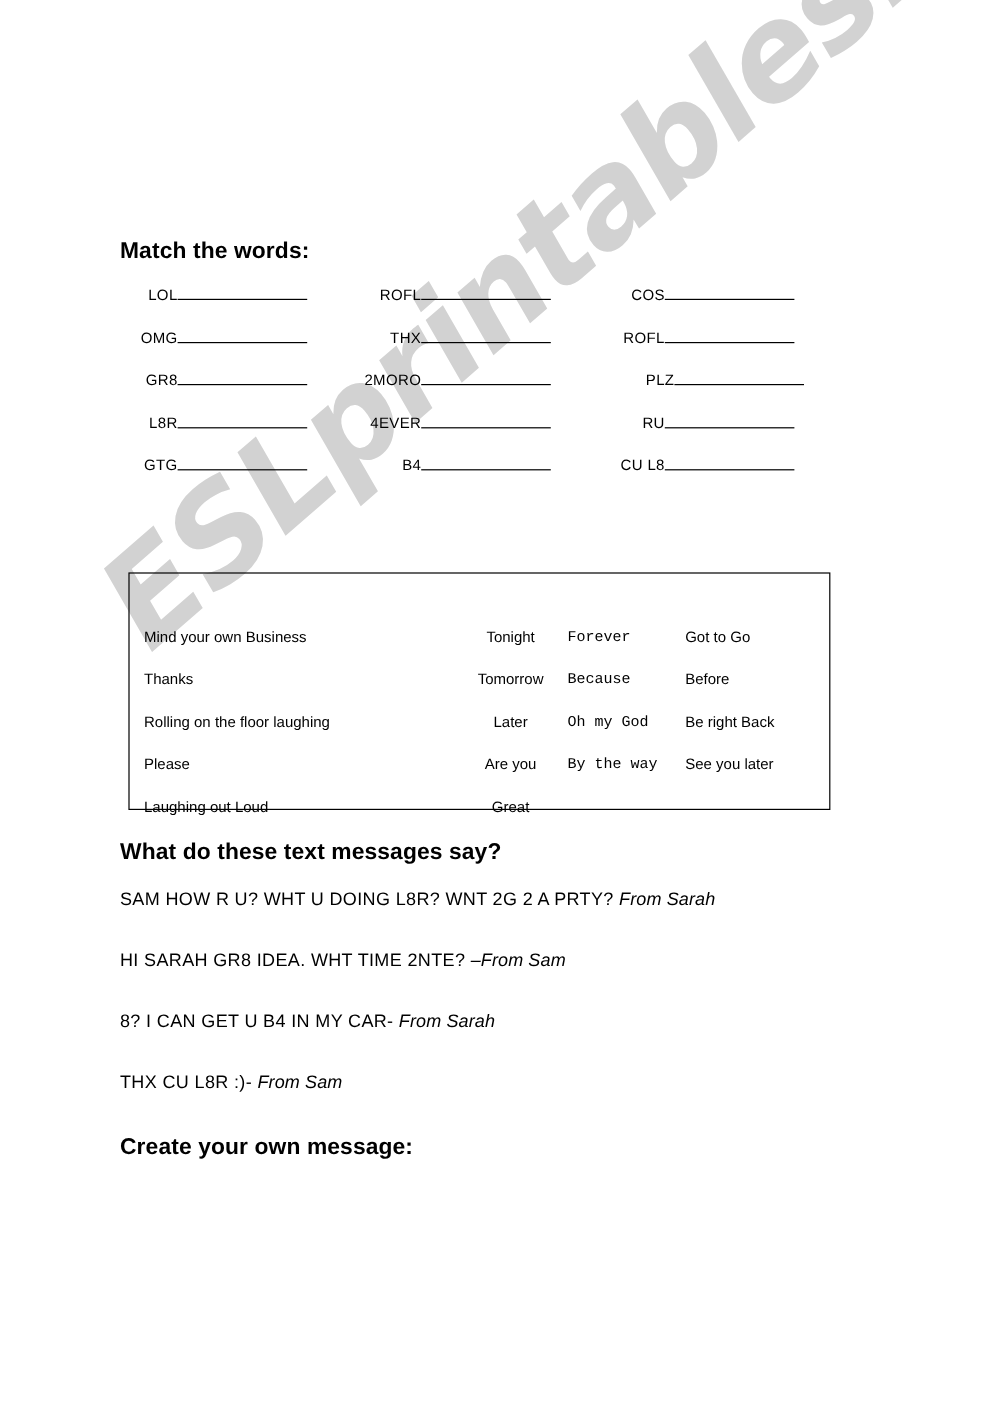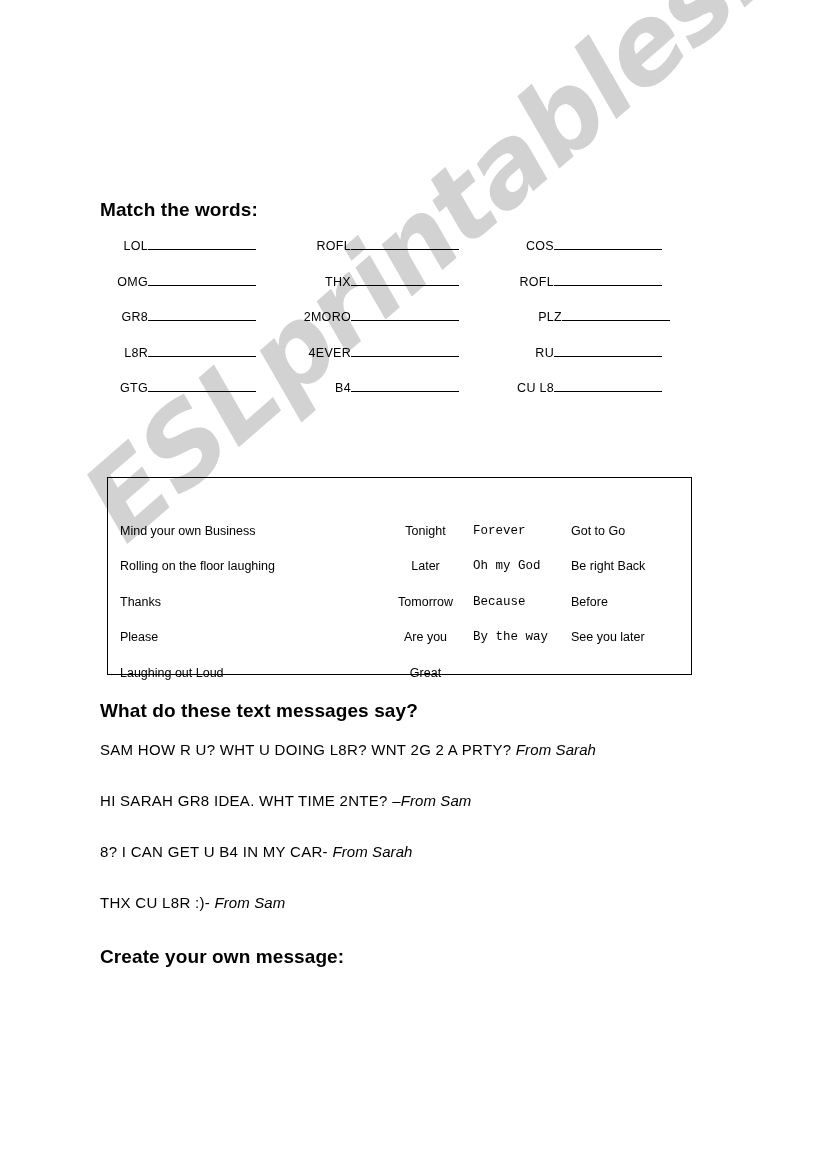--- a/index.html
+++ b/index.html
@@ -262,34 +262,34 @@
       <div id="bank-inner">
 
         <div class="bank-row">
           <div class="bank-cell b1">Mind your own Business</div>
           <div class="bank-cell b2">Tonight</div>
           <div class="bank-cell b3">Forever</div>
           <div class="bank-cell b4">Got to Go</div>
         </div>
 
         <div class="bank-row">
+          <div class="bank-cell b1">Thanks</div>
+          <div class="bank-cell b2">Tomorrow</div>
+          <div class="bank-cell b3">Because</div>
+          <div class="bank-cell b4">Before</div>
+        </div>
+
+        <div class="bank-row">
           <div class="bank-cell b1">Rolling on the floor laughing</div>
           <div class="bank-cell b2">Later</div>
           <div class="bank-cell b3">Oh my God</div>
           <div class="bank-cell b4">Be right Back</div>
         </div>
 
         <div class="bank-row">
-          <div class="bank-cell b1">Thanks</div>
-          <div class="bank-cell b2">Tomorrow</div>
-          <div class="bank-cell b3">Because</div>
-          <div class="bank-cell b4">Before</div>
-        </div>
-
-        <div class="bank-row">
           <div class="bank-cell b1">Please</div>
           <div class="bank-cell b2">Are you</div>
           <div class="bank-cell b3">By the way</div>
           <div class="bank-cell b4">See you later</div>
         </div>
 
         <div class="bank-row">
           <div class="bank-cell b1">Laughing out Loud</div>
           <div class="bank-cell b2">Great</div>
           <div class="bank-cell b3"></div>

